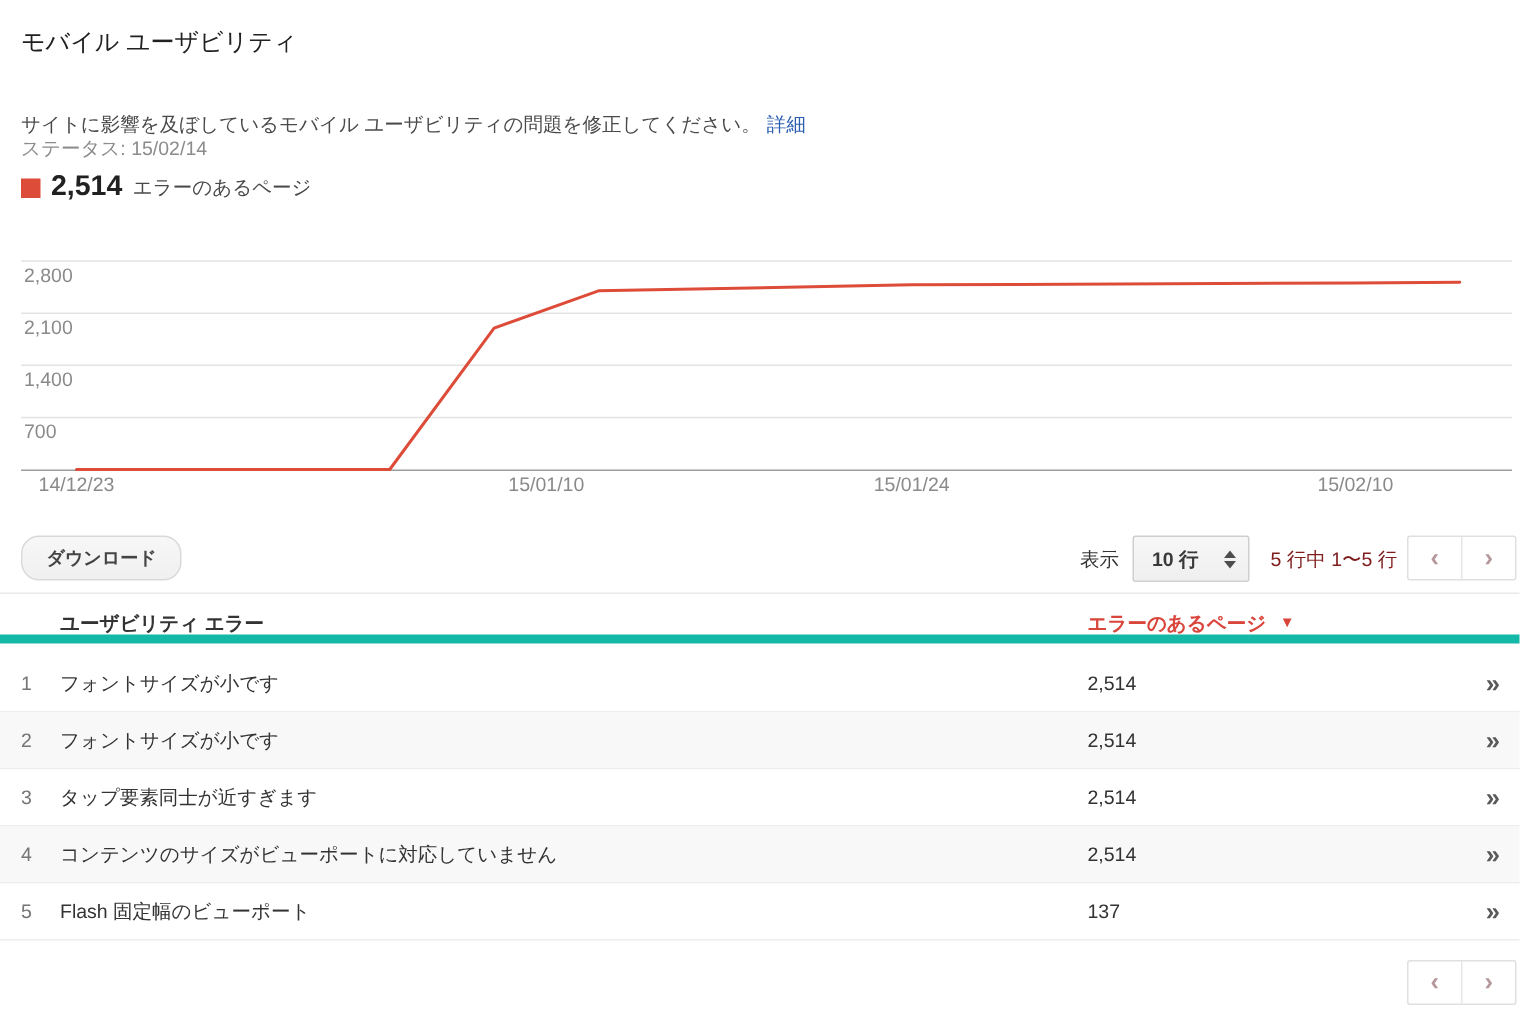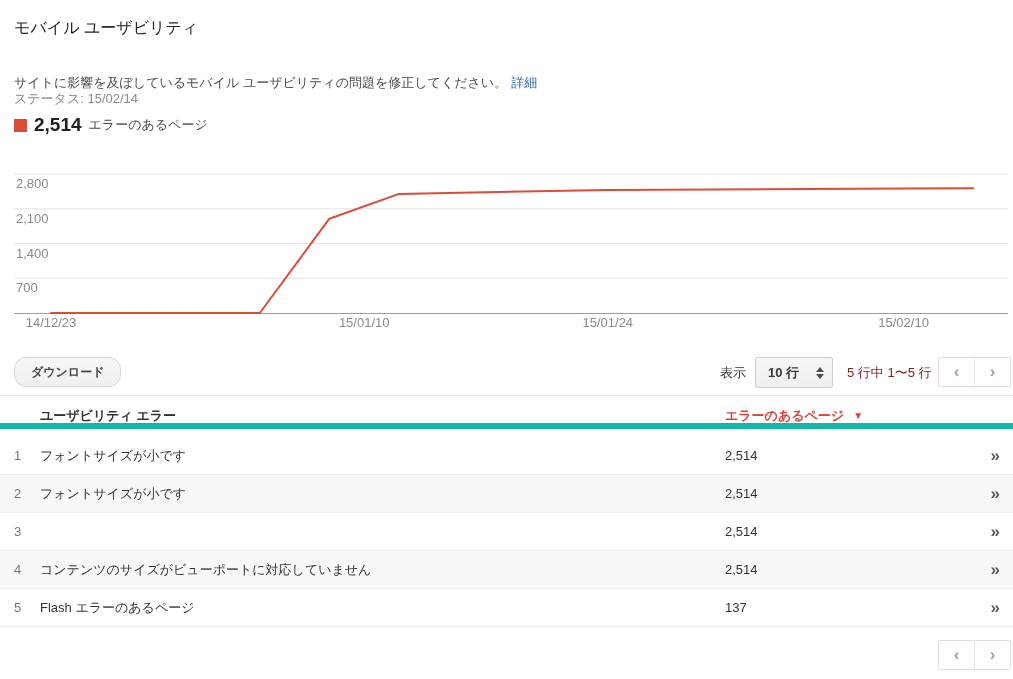--- a/index.html
+++ b/index.html
@@ -132,32 +132,33 @@
       <span class="tchev">»</span>
     </div>
     <div class="trow alt">
       <span class="tnum">2</span>
       <span class="terr">フォントサイズが小です</span>
       <span class="tcnt">2,514</span>
       <span class="tchev">»</span>
     </div>
     <div class="trow">
       <span class="tnum">3</span>
+      <span class="terr">タップ要素同士が近すぎます</span>
       <span class="tcnt">2,514</span>
       <span class="tchev">»</span>
     </div>
     <div class="trow alt">
       <span class="tnum">4</span>
       <span class="terr">コンテンツのサイズがビューポートに対応していません</span>
       <span class="tcnt">2,514</span>
       <span class="tchev">»</span>
     </div>
     <div class="trow">
       <span class="tnum">5</span>
-      <span class="terr">Flash エラーのあるページ</span>
+      <span class="terr">Flash 固定幅のビューポート</span>
       <span class="tcnt">137</span>
       <span class="tchev">»</span>
     </div>
   </div>
 
 <div class="abs paginator paginator-bottom">
   <span class="pg">
       <span>‹</span>
     </span>
   <span class="pg">

